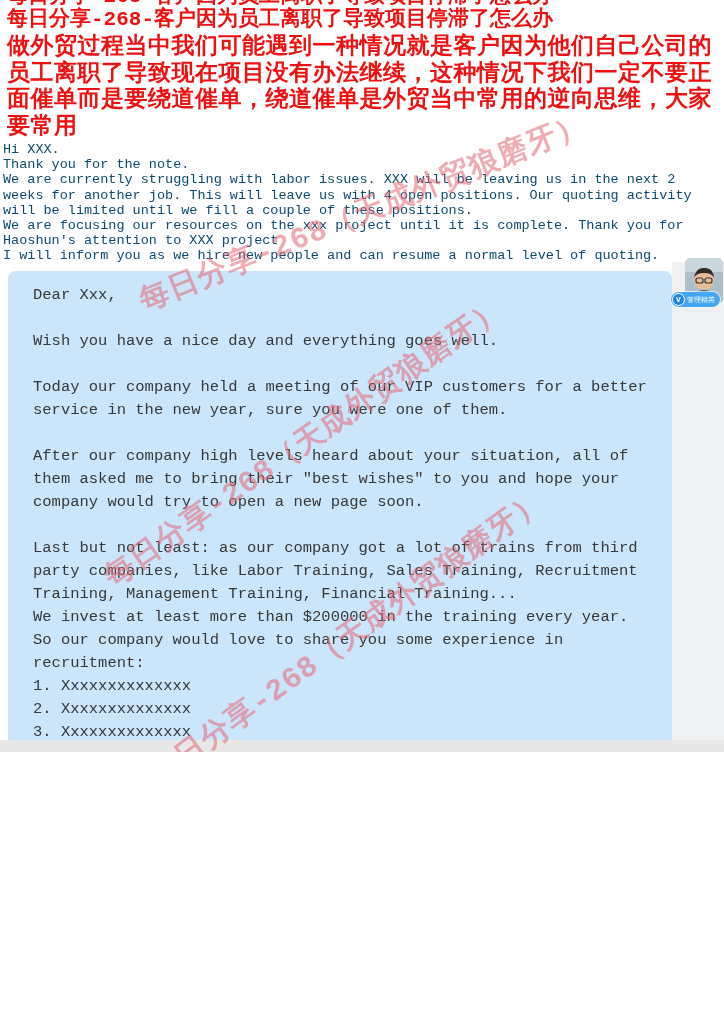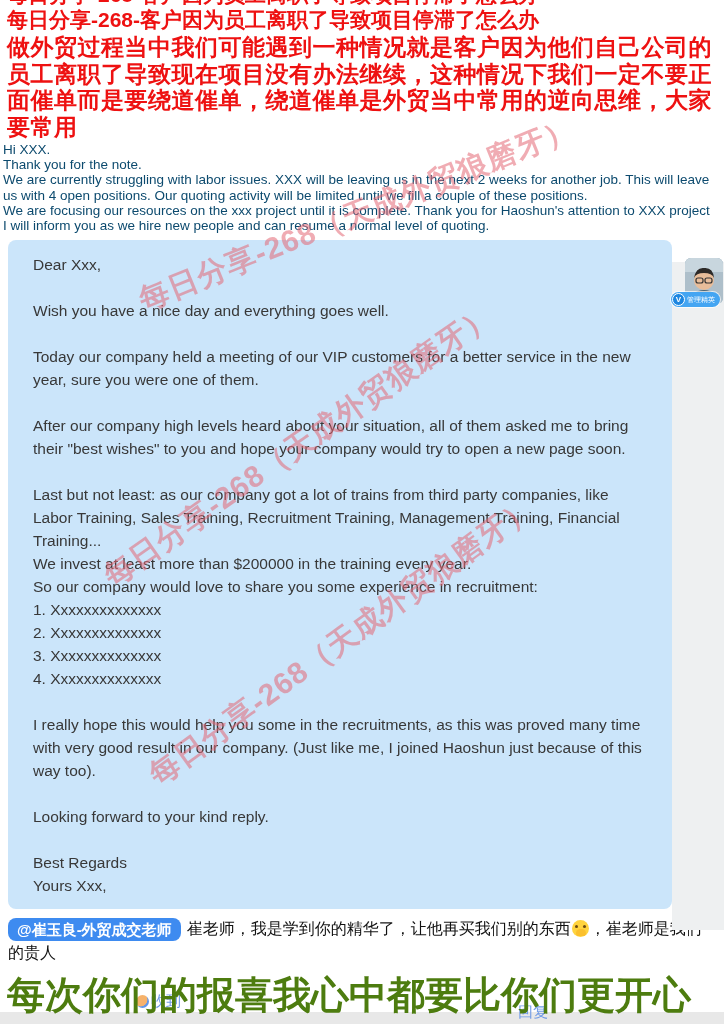--- a/index.html
+++ b/index.html
@@ -1,18 +1,18 @@
 <!DOCTYPE html>
 <html><head>
 <meta charset="utf-8">
 <style>
   html,body{margin:0;padding:0;background:#ffffff;}
   .canvas{
-    position:relative;width:724px;height:1024px;overflow:hidden;background:#ffffff;
-    font-family:Liberation Sans, sans-serif;
+    position:relative;width:724px;height:752px;overflow:hidden;background:#ffffff;
+    font-family:Liberation Mono, monospace;
   }
   
   .top-clip{position:relative;height:5px;overflow:hidden;}
   .top-clip span{position:absolute;top:-19px;left:7px;white-space:nowrap;
     color:#ee1111;font-weight:bold;font-size:21px;}
   
   .title{color:#ee1111;font-weight:bold;font-size:21px;line-height:25px;
     padding:2px 8px 0 7px;margin:0;}
   .intro{color:#ee1111;font-weight:bold;font-size:23px;line-height:26.5px;
     padding:2px 6px 0 7px;margin:0;letter-spacing:0.5px;}

